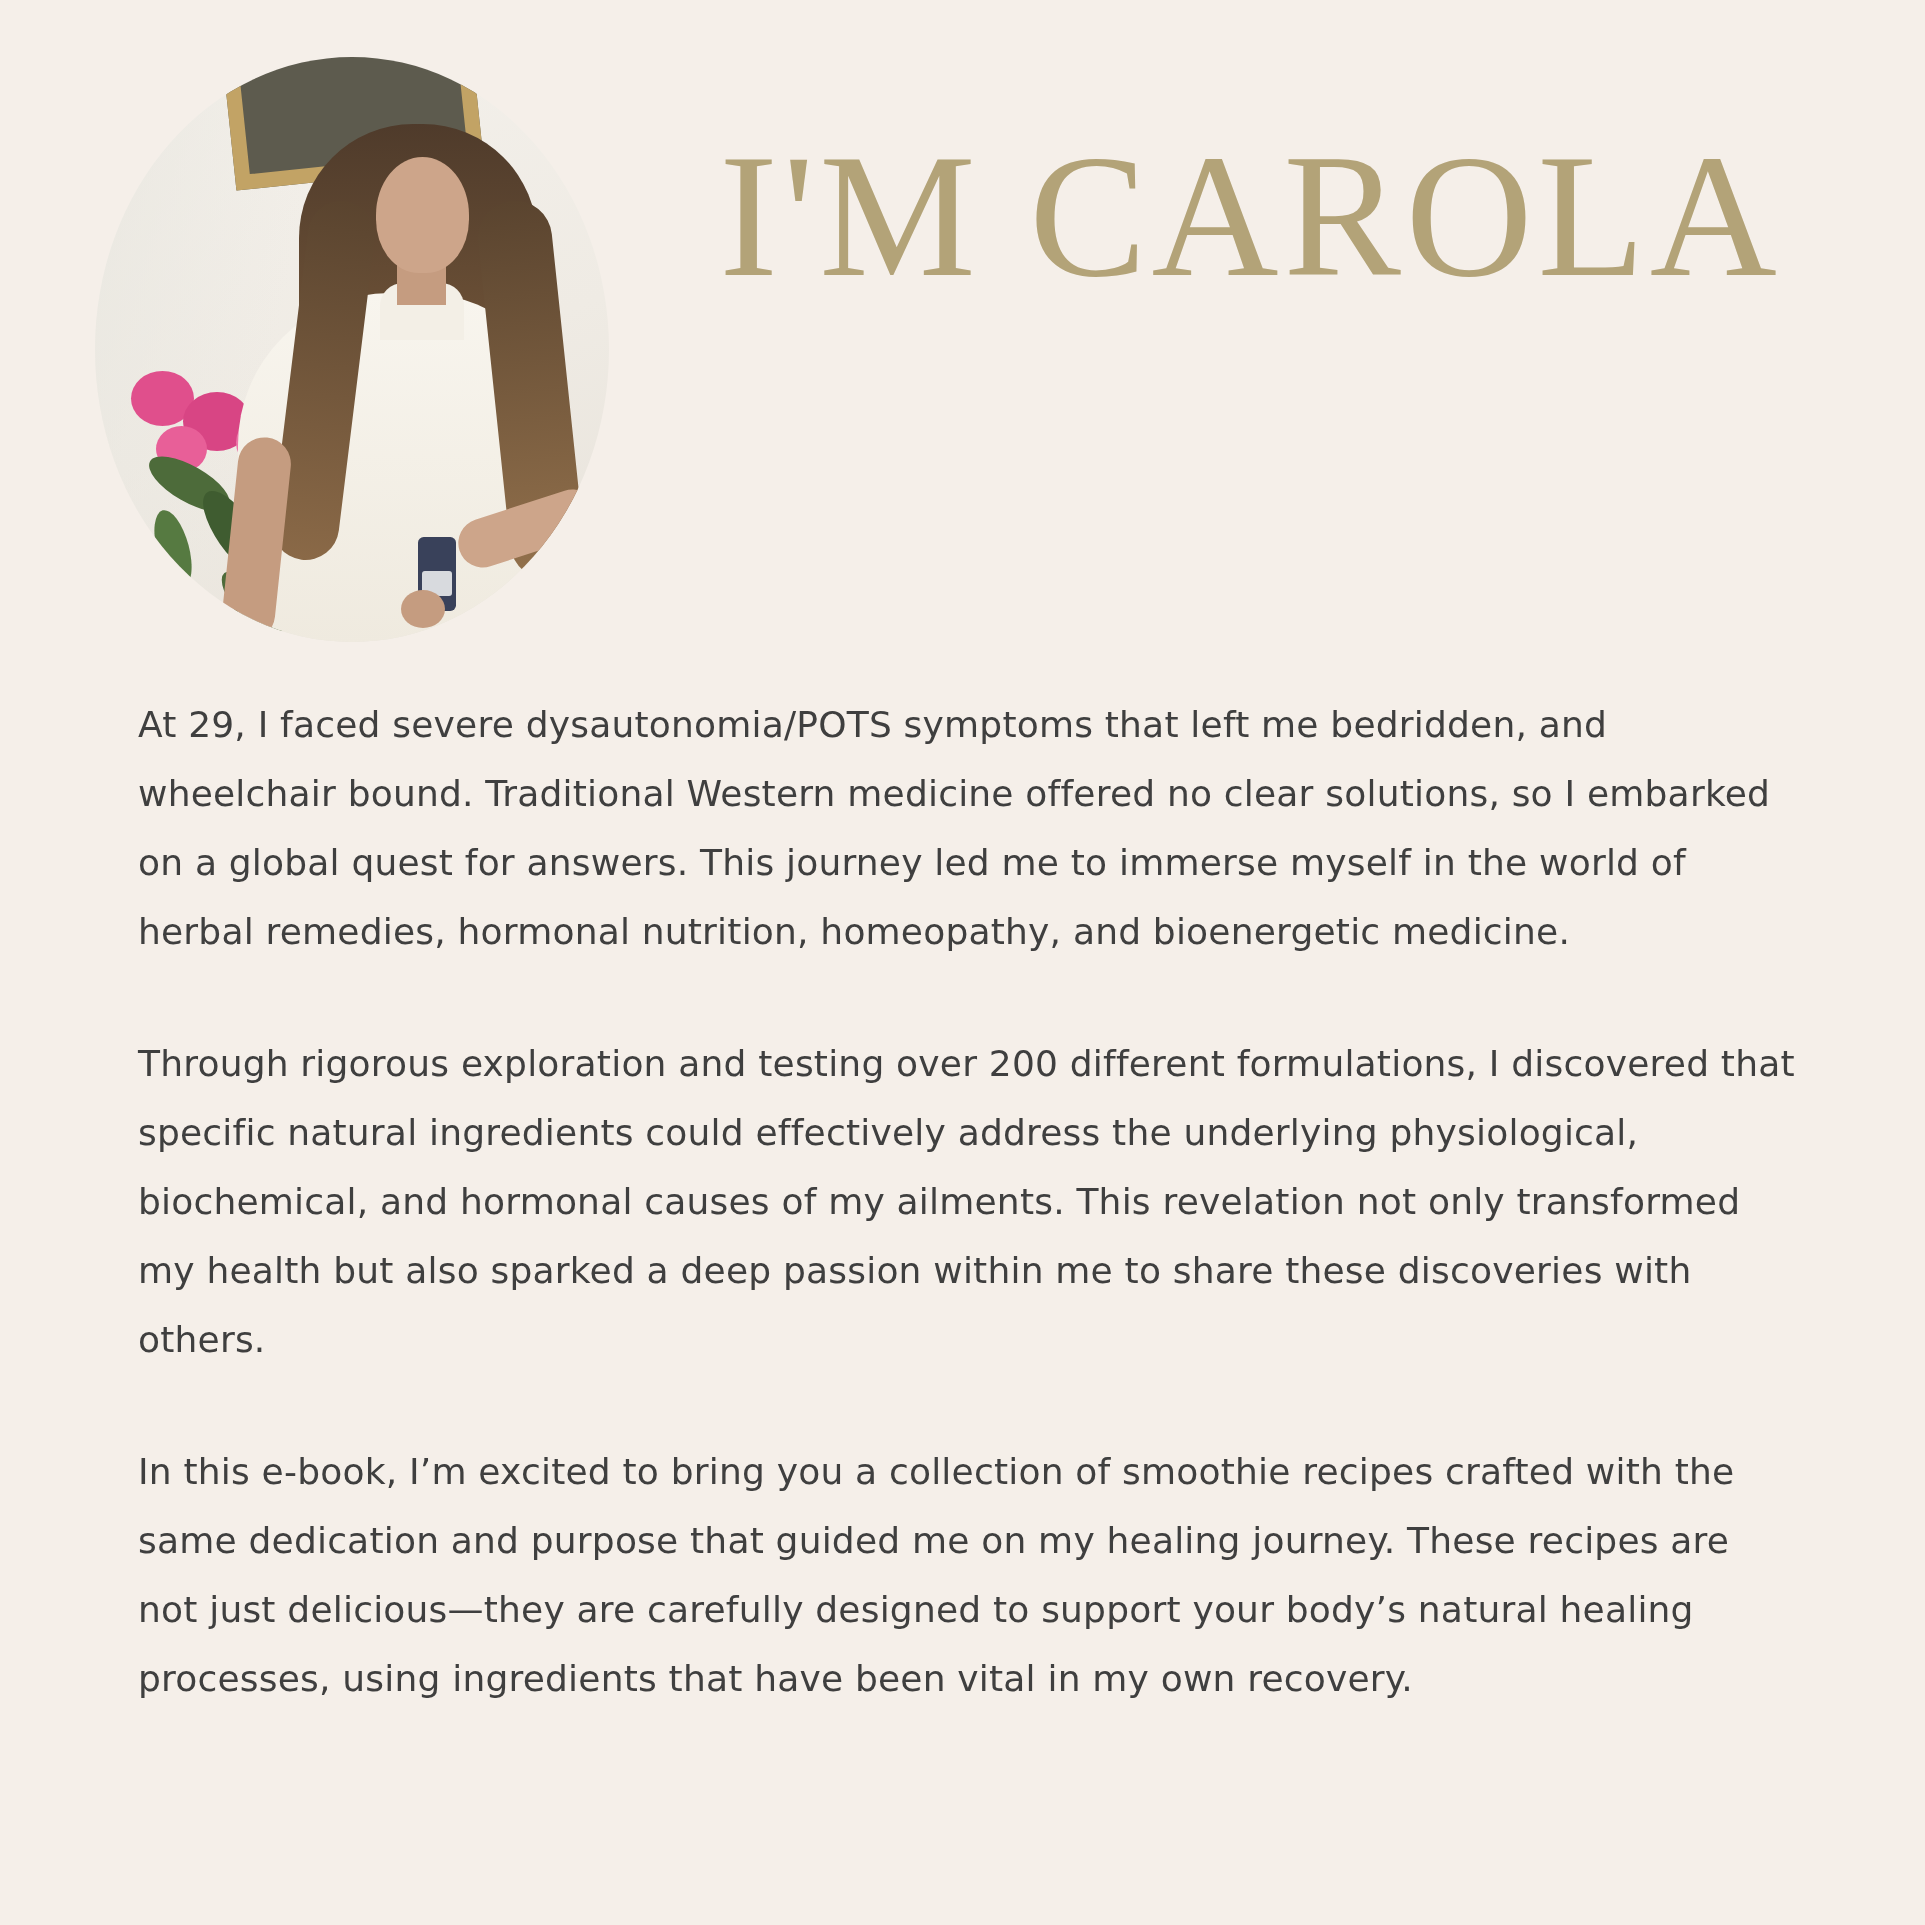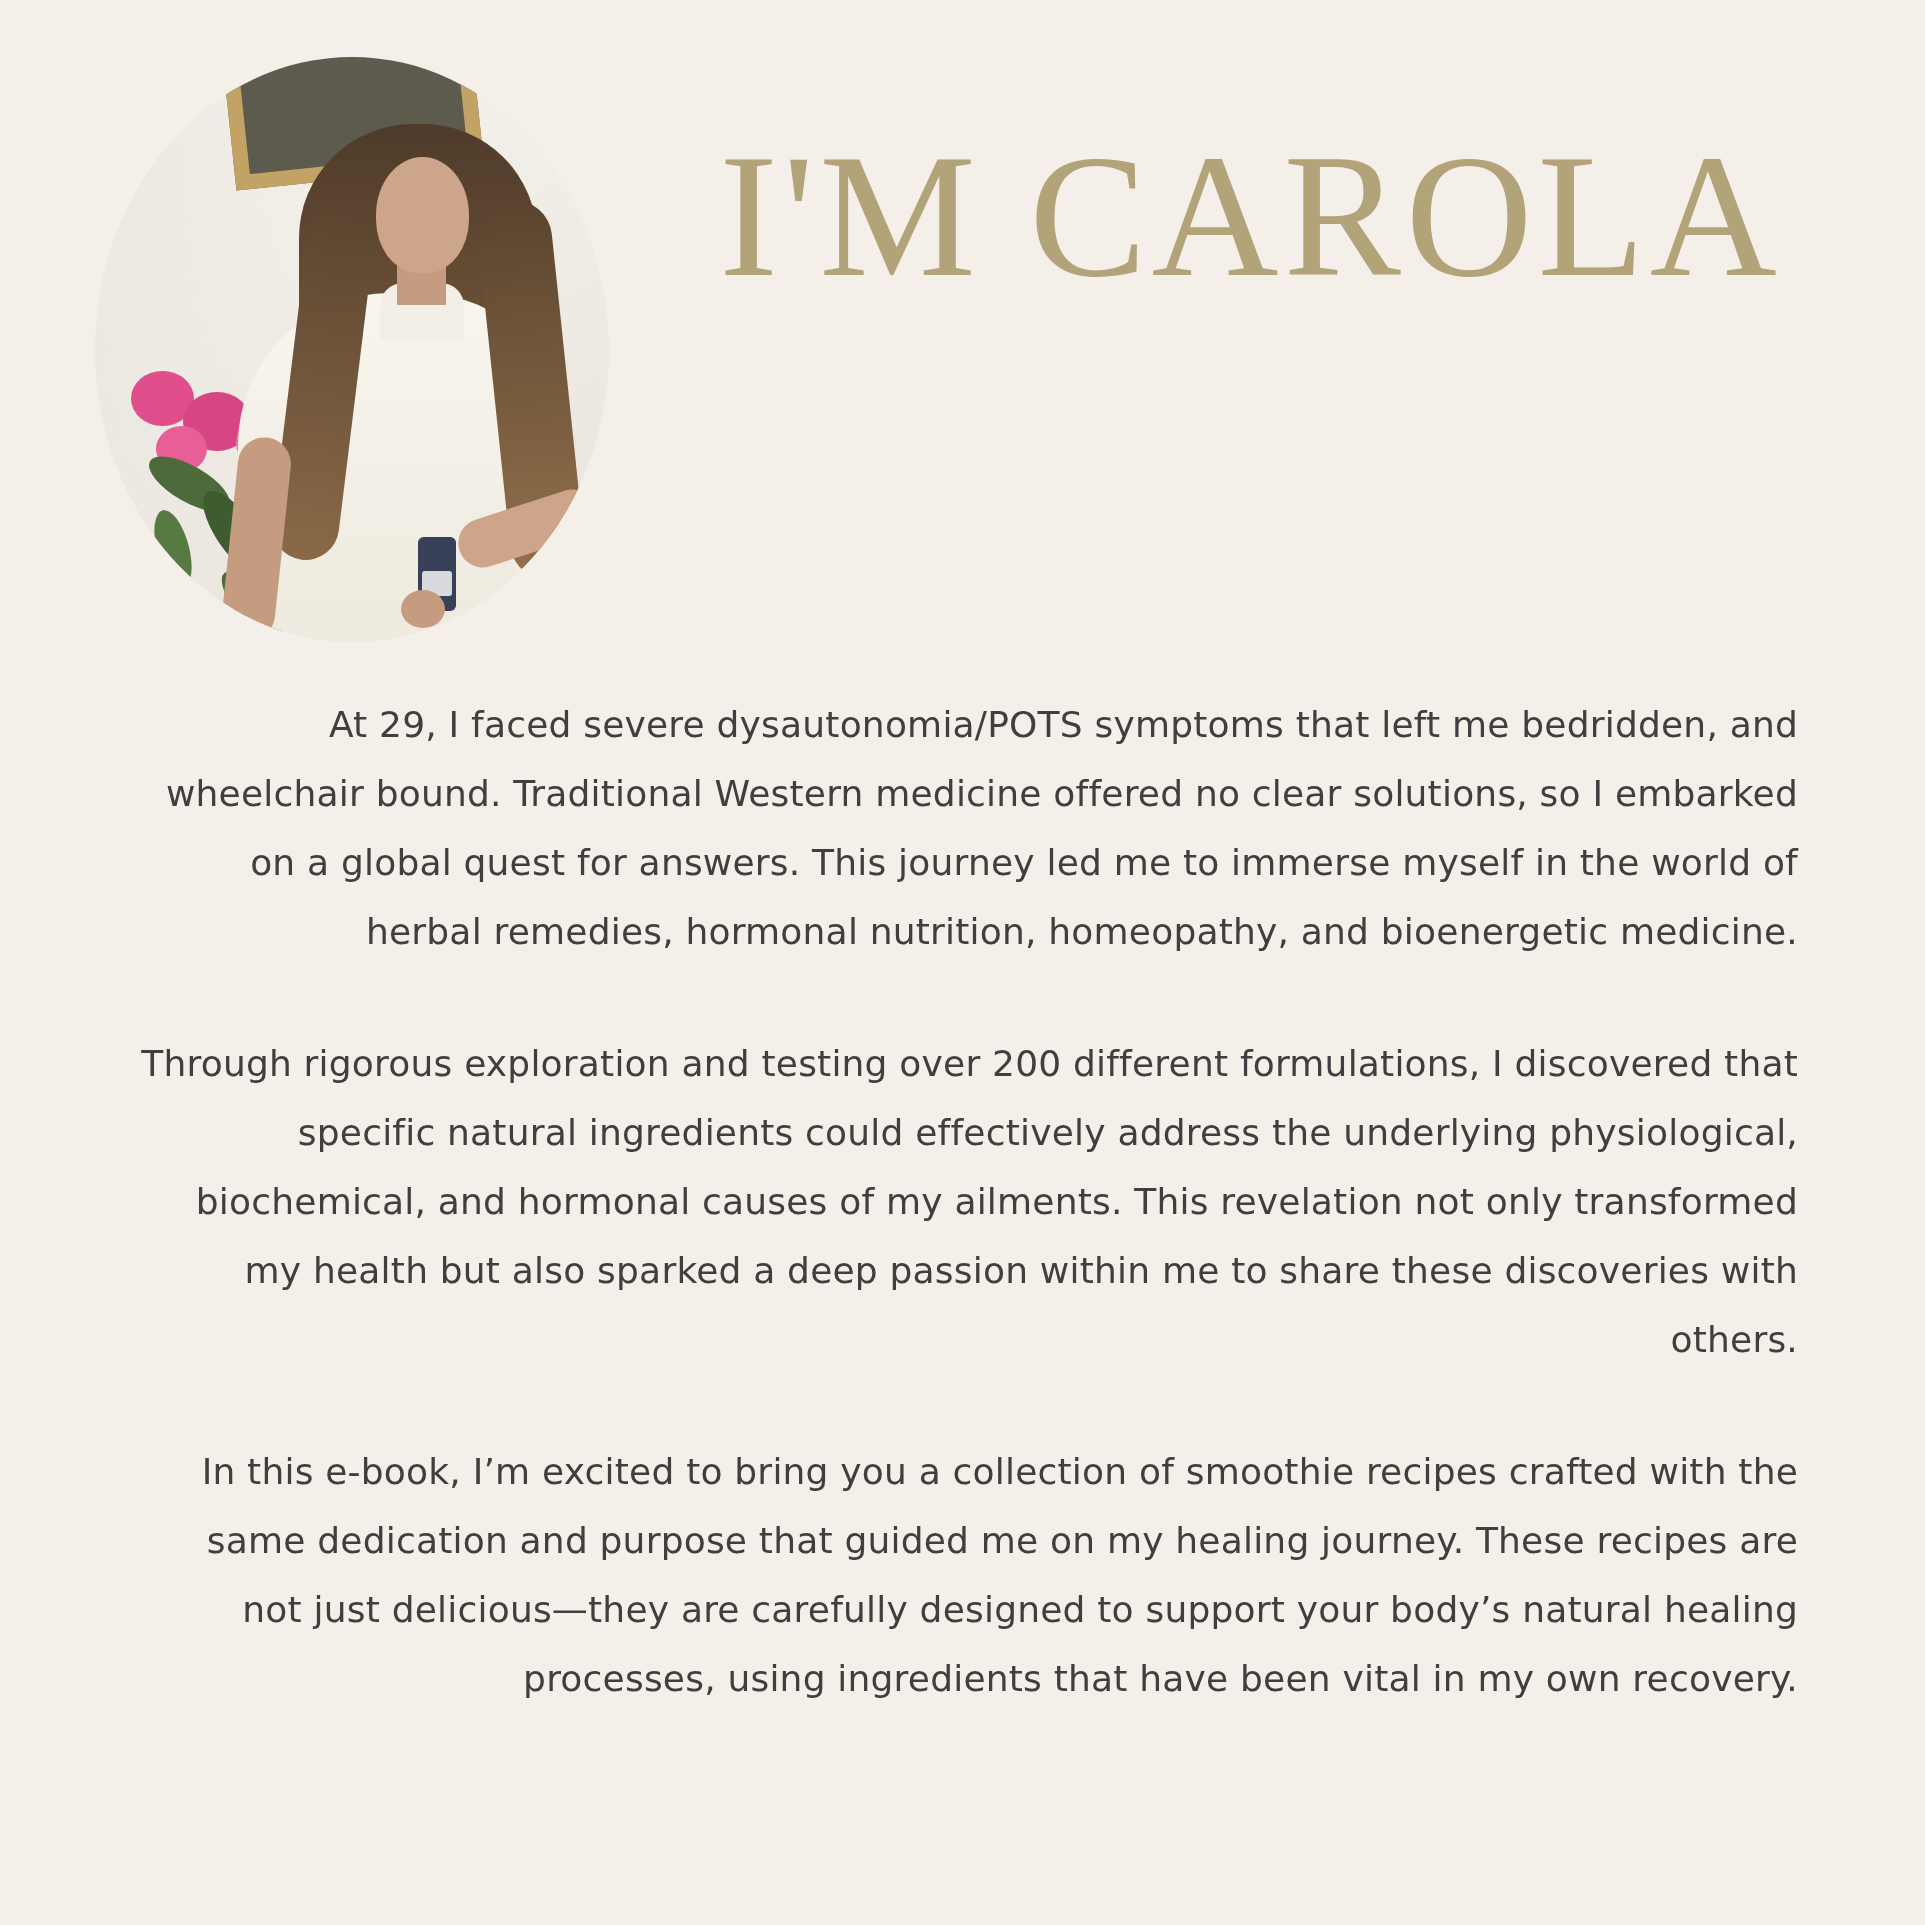--- a/index.html
+++ b/index.html
@@ -75,21 +75,21 @@
     font-size:37px;line-height:72px;font-weight:bold;
     color:#2c2c2c;
   }
 
   
   .bio{
     position:absolute;left:138px;top:690px;width:1660px;
     color:#3f3f3f;
     font-size:36px;line-height:69px;letter-spacing:0.2px;
   }
-  .bio p{margin:0 0 63px 0;text-align:right;}
+  .bio p{margin:0 0 63px 0;}
 </style>
 </head>
 <body>
 
 <div class="page">
 
   <div class="photo">
     <div class="p-wallshade"></div>
     <div class="p-frame"></div>
     <div class="p-rose r1"></div>

